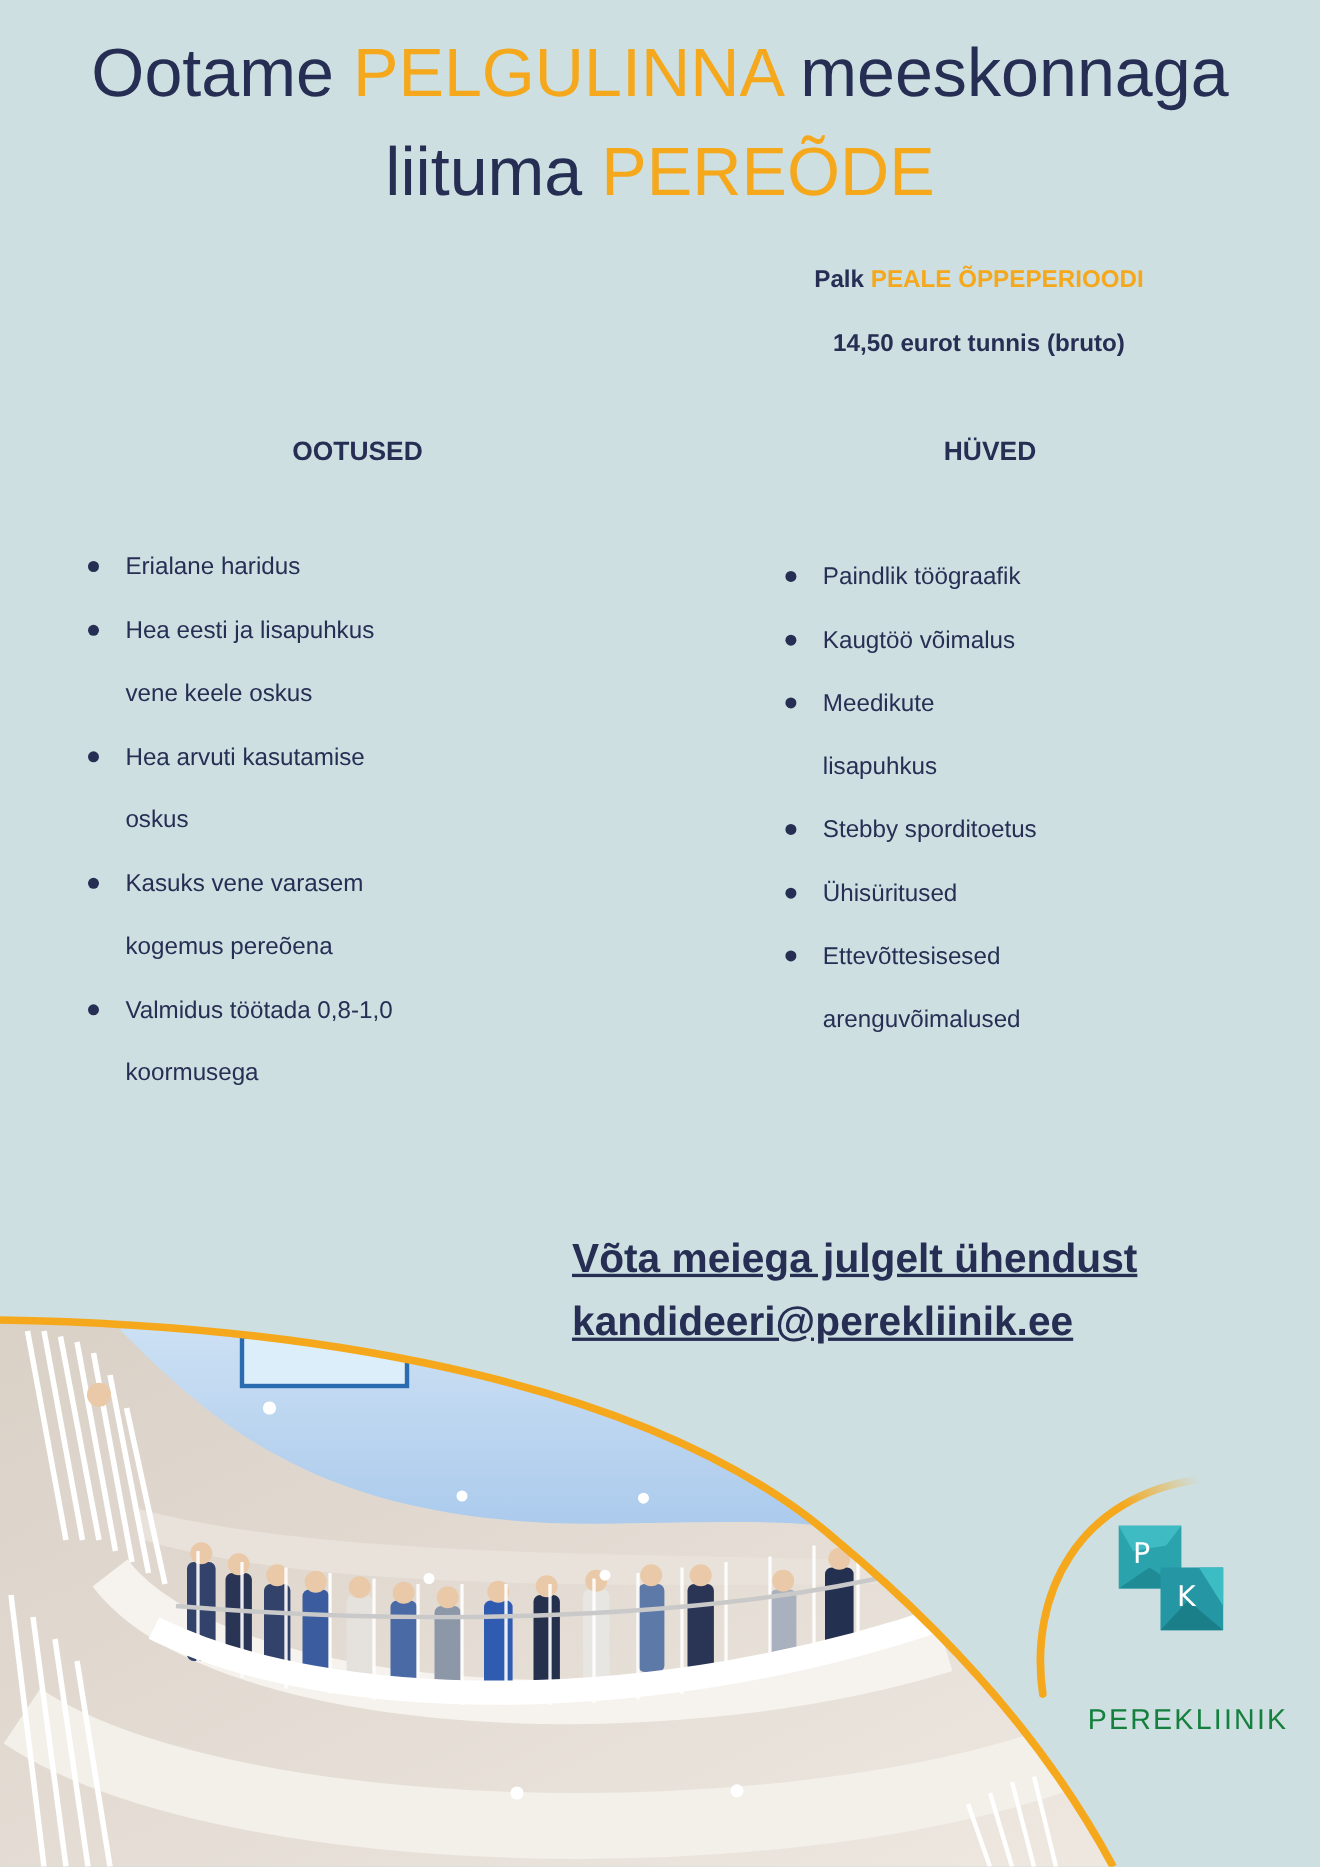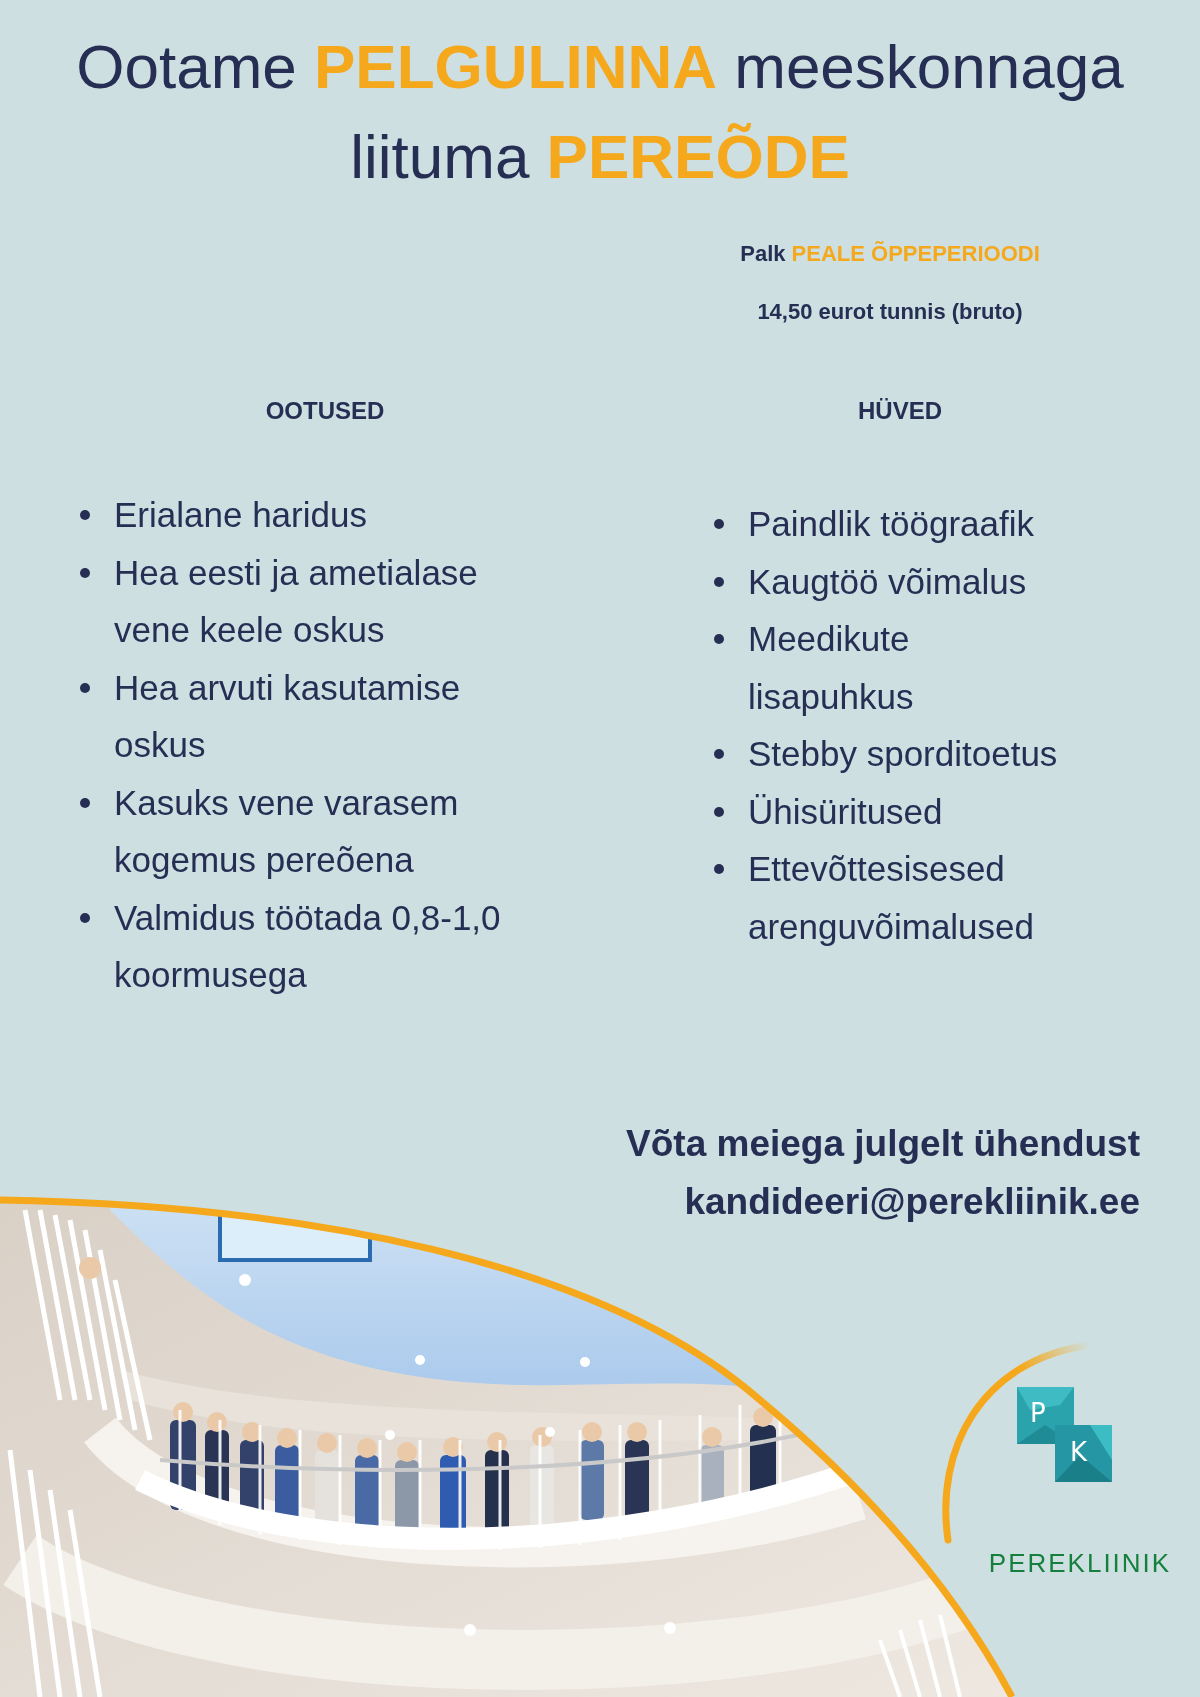--- a/index.html
+++ b/index.html
@@ -6,45 +6,45 @@
   body {
     width: 1200px; height: 1697px; overflow: hidden; position: relative;
     background: #cddfe0;
     font-family: "Liberation Sans", "DejaVu Sans", sans-serif;
     color: #262e54;
   }
   .headline {
     position: absolute; left: 0; top: 22px; width: 1200px;
     text-align: center; font-size: 62px; line-height: 90px; letter-spacing: 0px;
   }
-  .headline .hl { color: #f5a81c; font-weight: bold; }
+  .headline .hl { color: #f5a81c; font-weight: normal; }
   .salary {
     position: absolute; left: 640px; top: 225px; width: 500px; text-align: center;
     font-weight: bold; font-size: 22px; line-height: 58px;
   }
   .salary .hl { color: #f5a81c; }
   .col-title {
     position: absolute; top: 397px; font-weight: bold; font-size: 24px; text-align: center;
   }
   .col-title.left { left: 150px; width: 350px; }
   .col-title.right { left: 720px; width: 360px; }
   ul.list {
     position: absolute; margin: 0; padding: 0; list-style: none;
-    font-size: 35px; line-height: 57.5px;
+    font-size: 22px; line-height: 57.5px;
   }
   ul.list li { position: relative; padding-left: 34px; }
   ul.list li .bullet {
     position: absolute; left: 0; top: 24px; width: 10px; height: 10px;
     border-radius: 50%; background: #262e54;
   }
   ul.list.left { left: 80px; top: 486px; width: 500px; }
   ul.list.right { left: 714px; top: 495px; width: 420px; }
   .contact {
-    position: absolute; left: 520px; top: 1115px; width: 620px; text-align: right;
-    font-weight: bold; font-size: 37px; line-height: 58px;
+    position: absolute; left: 520px; top: 1115px; width: 620px; text-align: left;
+    font-weight: bold; font-size: 37px; line-height: 58px; text-decoration: underline;
   }
   .photo {
     position: absolute; left: 0; top: 0; width: 1200px; height: 1697px;
   }
   .logo {
     position: absolute; left: 940px; top: 1330px; width: 250px; height: 240px;
   }
   .logo-text {
     position: absolute; left: 975px; top: 1548px; width: 210px;
     font-size: 26px; letter-spacing: 2px; color: #15803d; text-align: center;
@@ -180,21 +180,21 @@
 <div class="col-title left">OOTUSED</div>
 <div class="col-title right">HÜVED</div>
 
 <ul class="list left">
   <li>
       <span class="bullet"></span>
       <div>Erialane haridus</div>
     </li>
   <li>
       <span class="bullet"></span>
-      <div>Hea eesti ja ametialase</div>
+      <div>Hea eesti ja lisapuhkus</div>
       <div>vene keele oskus</div>
     </li>
   <li>
       <span class="bullet"></span>
       <div>Hea arvuti kasutamise</div>
       <div>oskus</div>
     </li>
   <li>
       <span class="bullet"></span>
       <div>Kasuks vene varasem</div>

